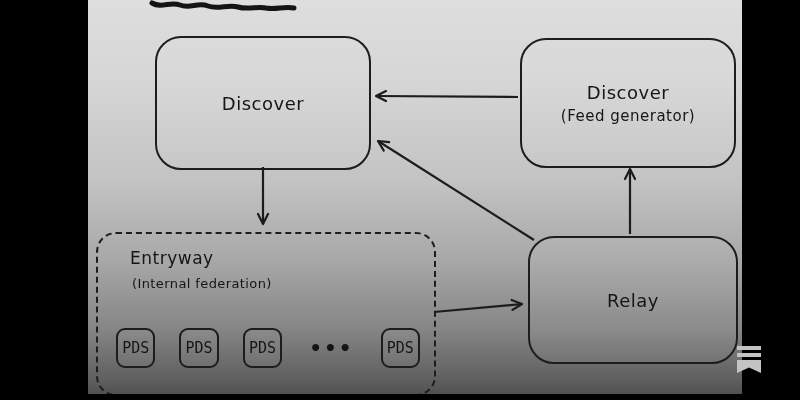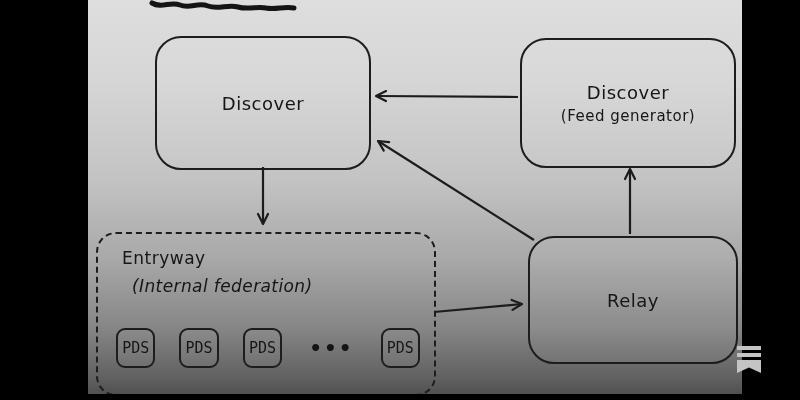--- a/index.html
+++ b/index.html
@@ -33,22 +33,22 @@
   #discover { left:520px; top:38px;  width:212px; height:126px; }
   #relay    { left:528px; top:236px; width:206px; height:124px; }
 
   #entryway {
     position:absolute;
     left:96px; top:232px; width:336px; height:160px;
     border:2px dashed #1d1d1d;
     border-radius:20px;
     color:#161616;
   }
-  .entryway-title { position:absolute; left:24px; top:14px; font-size:17px; letter-spacing:0.5px; }
-  .entryway-subtitle { position:absolute; left:34px; top:42px; font-size:17px; letter-spacing:0.4px;font-style:italic; }
+  .entryway-title { position:absolute; left:32px; top:14px; font-size:17px; letter-spacing:0.5px; }
+  .entryway-subtitle { position:absolute; left:34px; top:42px; font-size:13px; letter-spacing:0.4px; }
   .pds-row {
     position:absolute; left:18px; right:14px; top:94px;
     display:flex; align-items:center; gap:24px;
   }
   .pds {
     border:2px solid #1d1d1d;
     border-radius:9px;
     width:56px; height:36px;
     display:flex; align-items:center; justify-content:center;
     font-family:"DejaVu Sans Mono", monospace;

